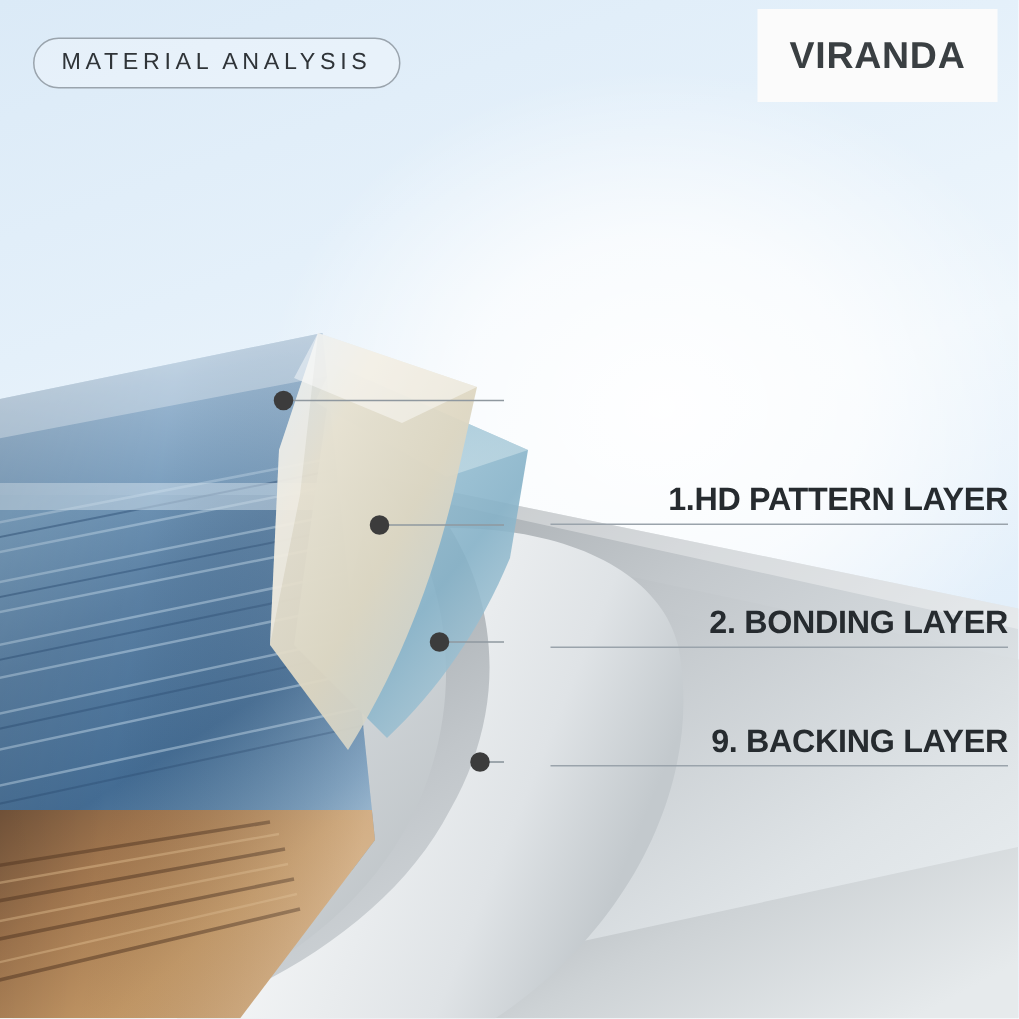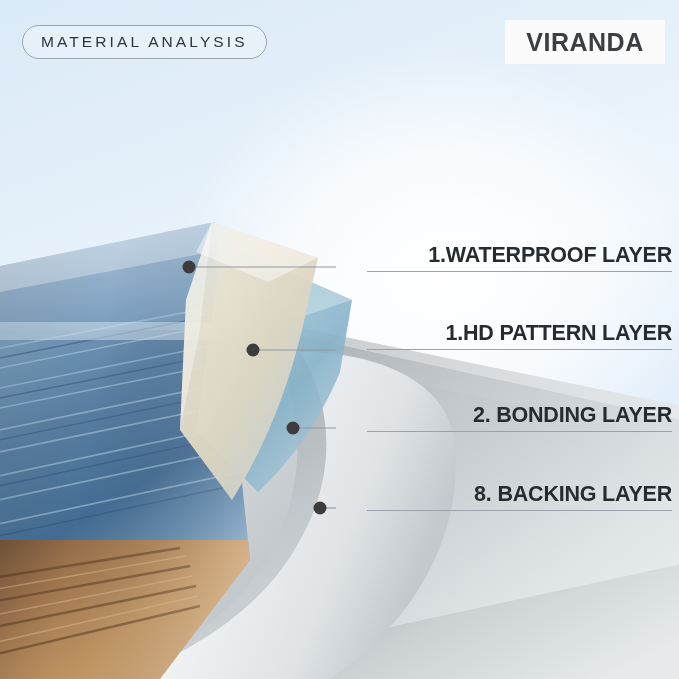--- a/index.html
+++ b/index.html
@@ -37,22 +37,22 @@
     color:#33383c;
     font-weight:bold;
     font-size:37px;
     line-height:41px;
     letter-spacing:-0.4px;
     white-space:nowrap;
   }
   .title .l2{display:block;}
 
   .brandbox{
-    position:absolute;left:505px;top:20px;
-    width:160px;height:44px;
+    position:absolute;left:505px;top:6px;
+    width:160px;height:62px;
     background:#fbfbfb;
     display:flex;align-items:center;justify-content:center;
   }
   .brandbox span{
     font-weight:bold;font-size:25px;
     letter-spacing:0.5px;
     color:#3a3f42;
   }
 
   
@@ -261,30 +261,26 @@
 
   <div class="badge">
     <span>MATERIAL ANALYSIS</span>
   </div>
 
 
   <div class="brandbox">
     <span>VIRANDA</span>
   </div>
 
-  <div class="callout c1">
-    <span class="txt">1.WATERPROOF LAYER</span>
-    <span class="rule"></span>
-  </div>
   <div class="callout c2">
     <span class="txt">1.HD PATTERN LAYER</span>
     <span class="rule"></span>
   </div>
   <div class="callout c3">
     <span class="txt">2. BONDING LAYER</span>
     <span class="rule"></span>
   </div>
   <div class="callout c4">
-    <span class="txt">8. BACKING LAYER</span>
+    <span class="txt">9. BACKING LAYER</span>
     <span class="rule"></span>
   </div>
 
 </div>
 
 </body></html>

